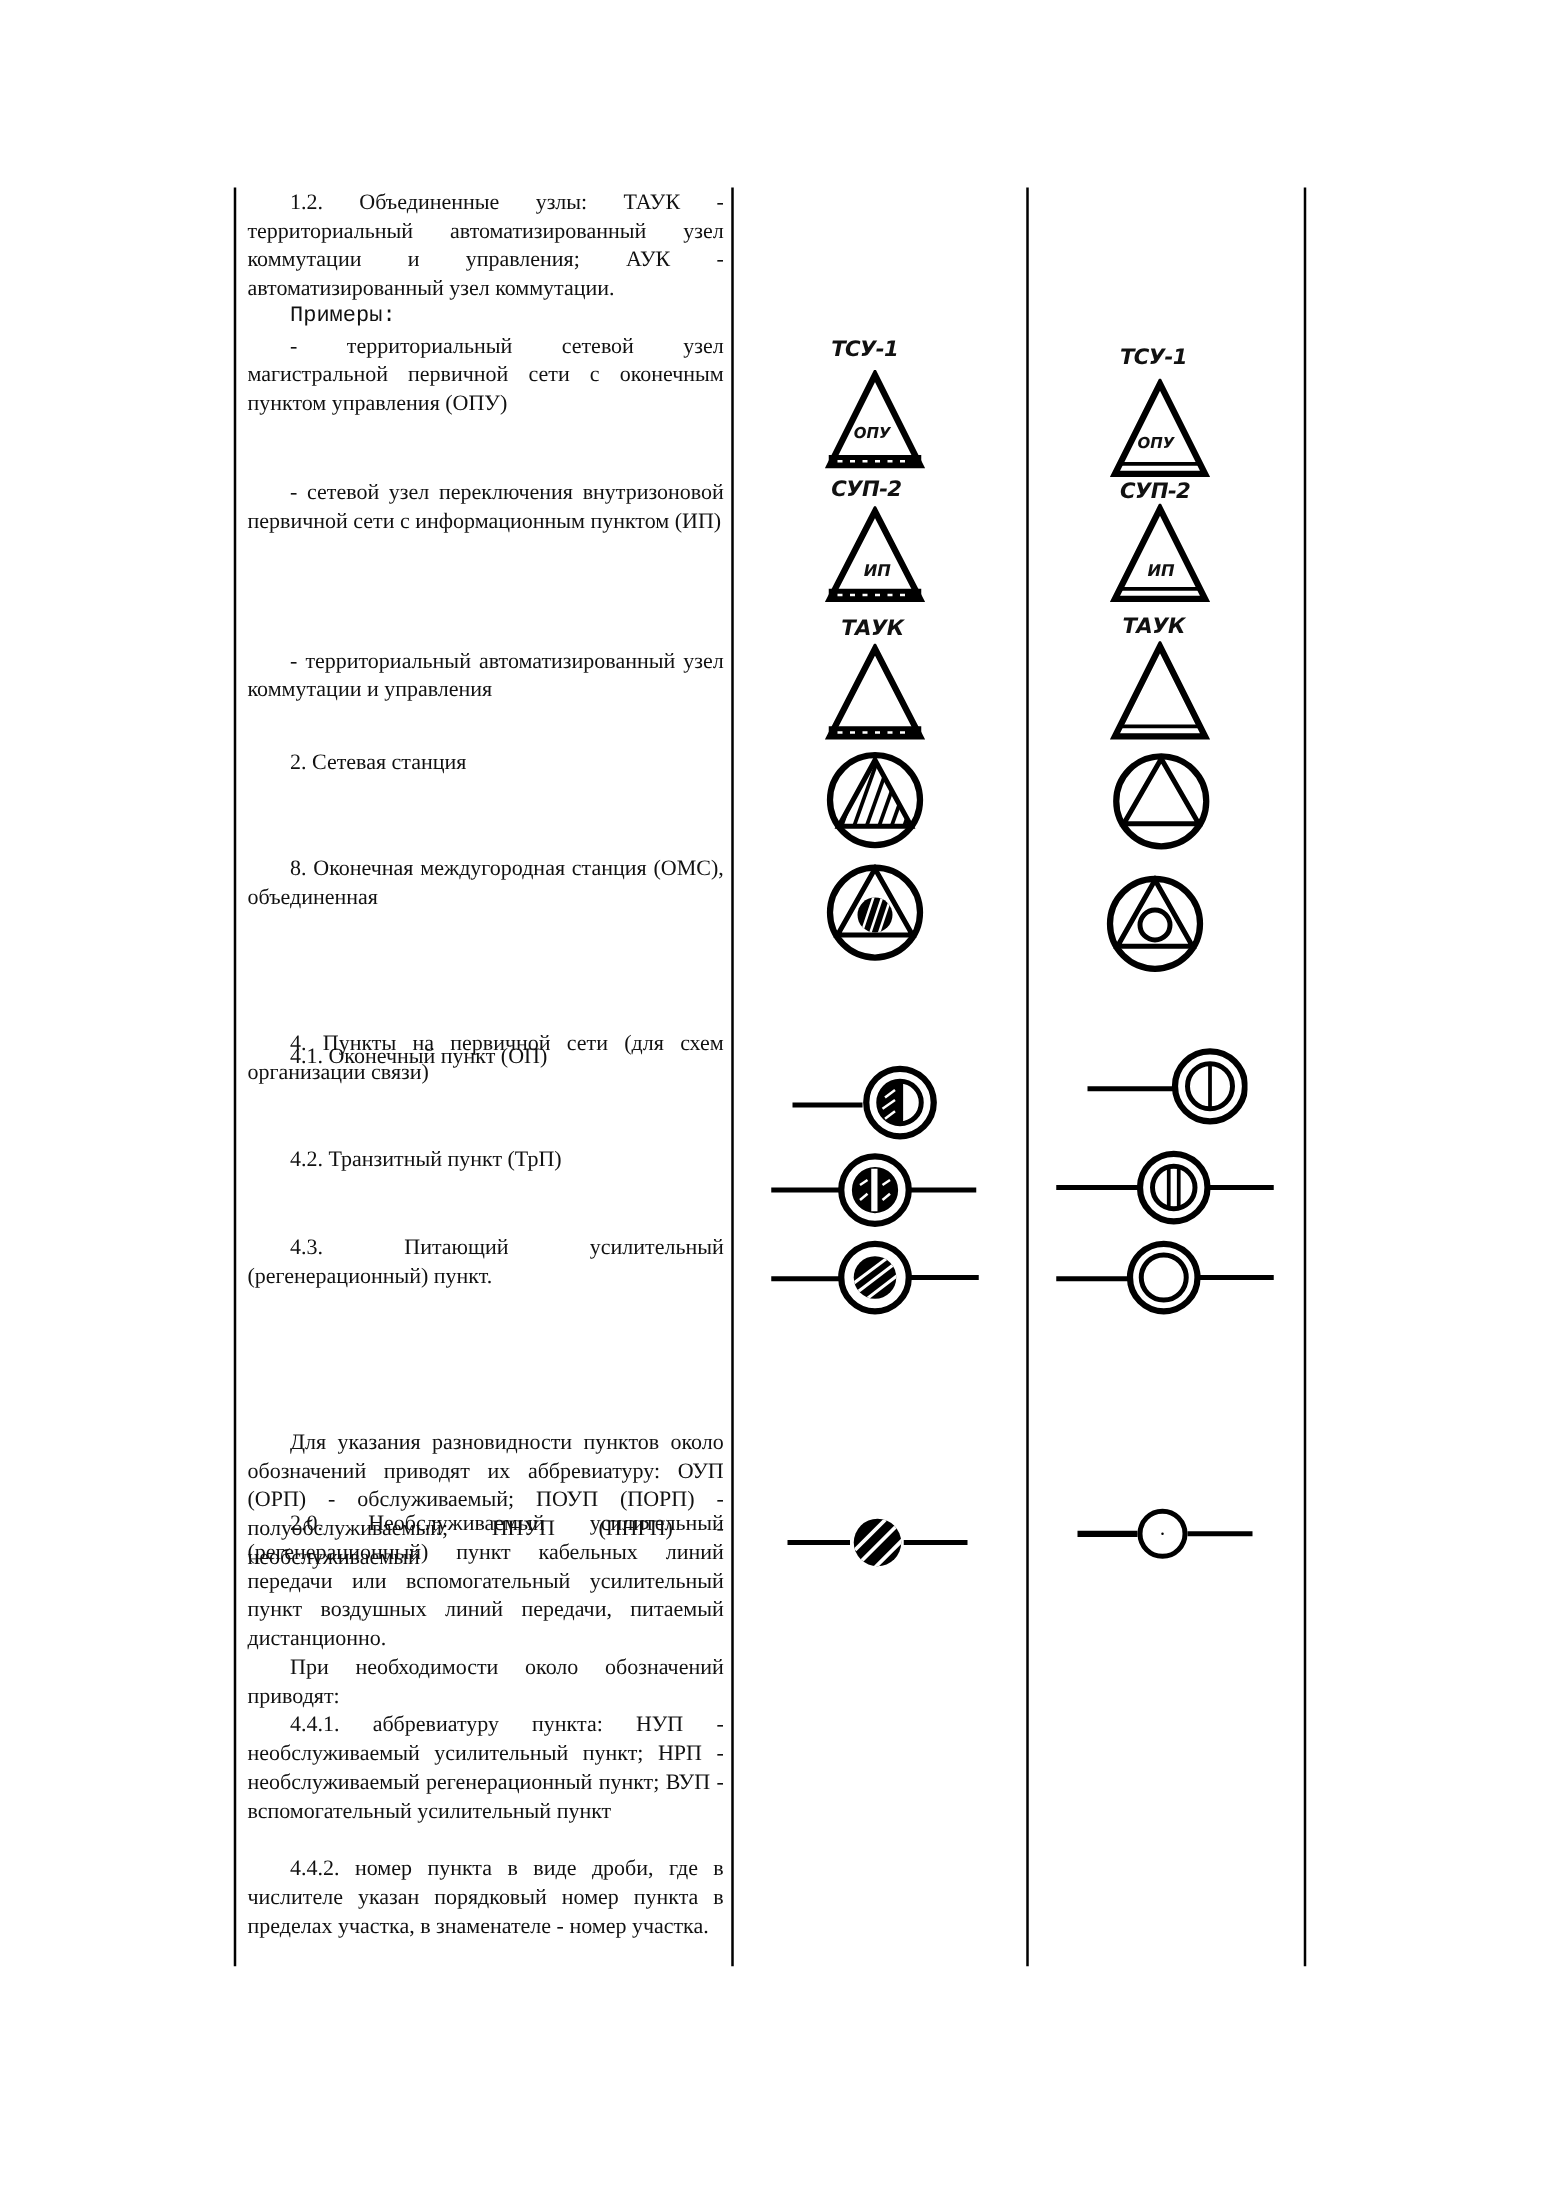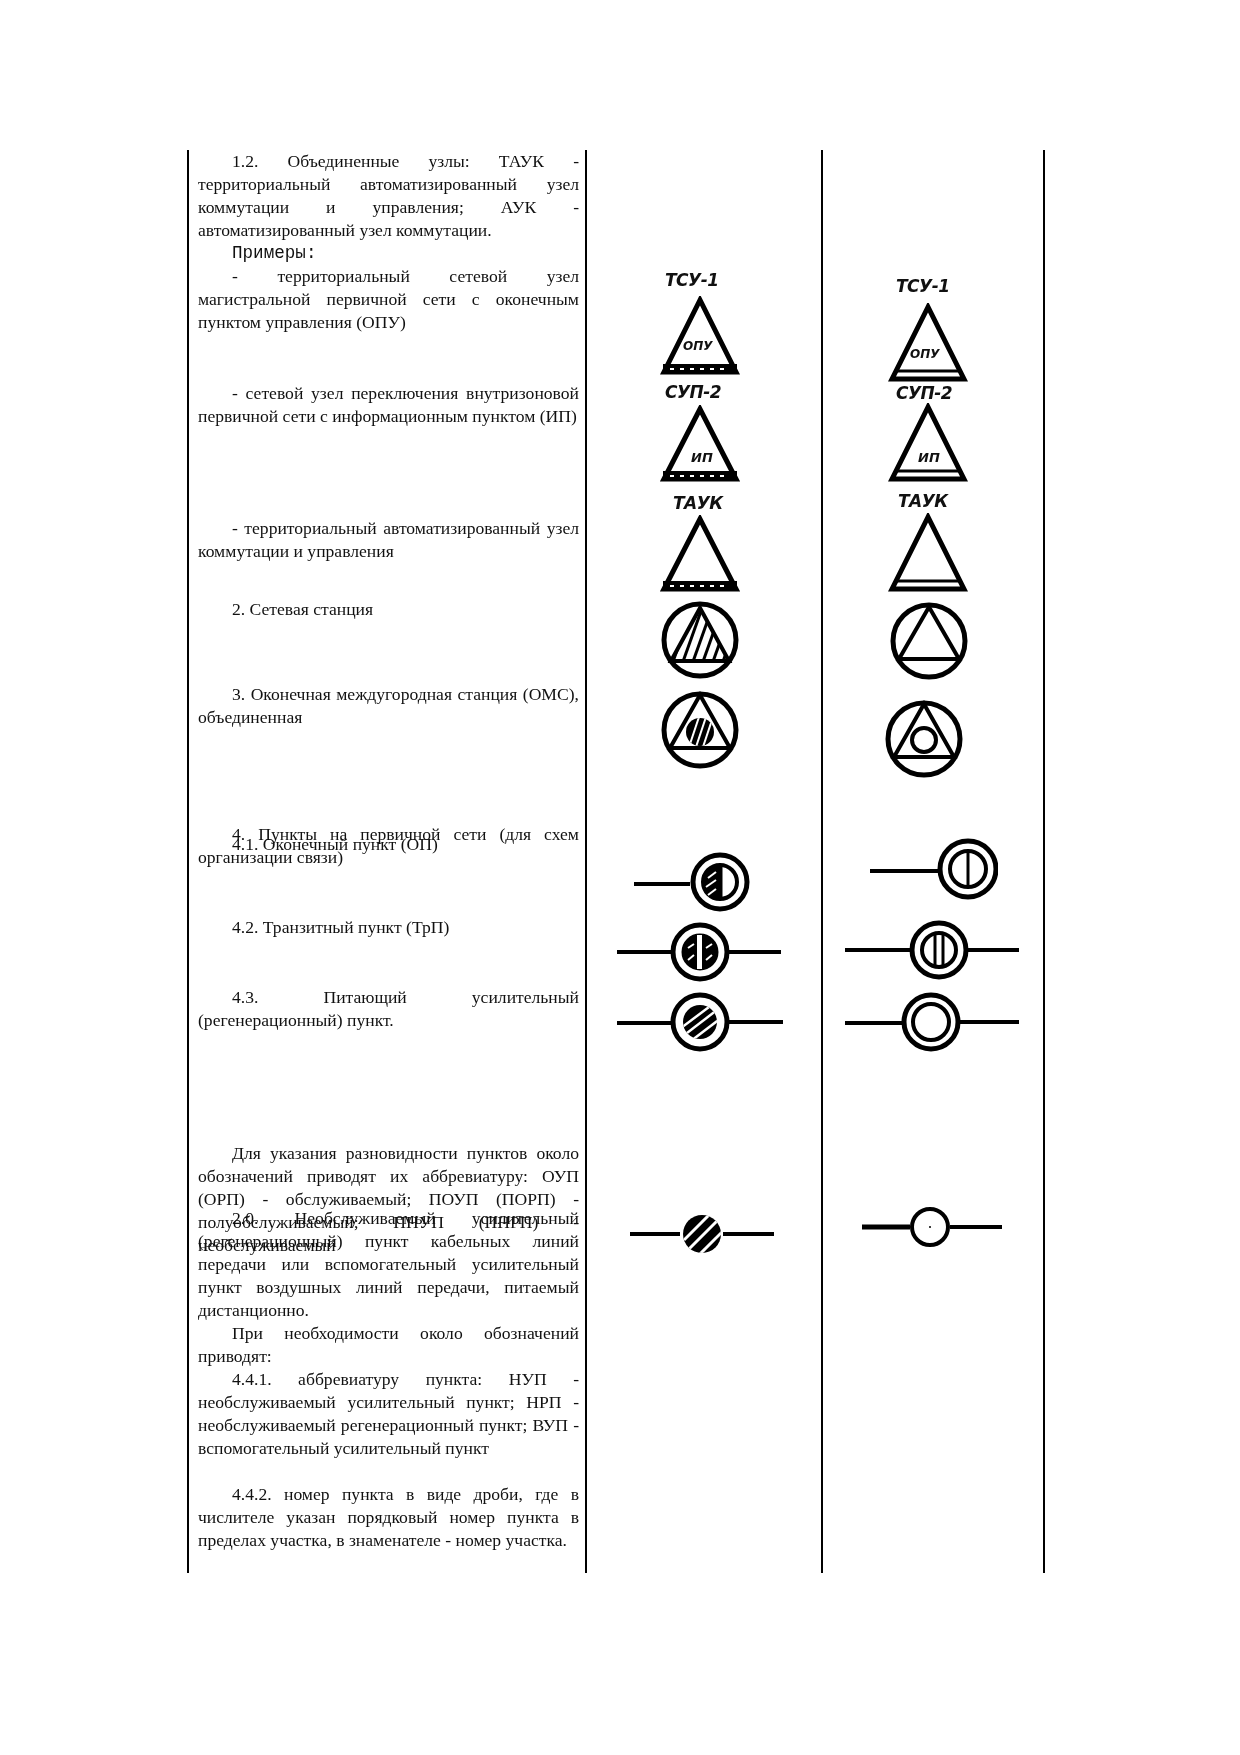--- a/index.html
+++ b/index.html
@@ -22,21 +22,21 @@
 <div class="vline" style="left:821px;"></div>
 <div class="vline" style="left:1043px;"></div>
 
 <div class="col-text">
   <p class="para indent abs" style="top:0px;">1.2. Объединенные узлы: ТАУК - территориальный автоматизированный узел коммутации и управления; АУК - автоматизированный узел коммутации.</p>
   <p class="para indent abs" style="top:92px;font-family:Liberation Mono, monospace;">Примеры:</p>
   <p class="para indent abs" style="top:115px;">- территориальный сетевой узел магистральной первичной сети с оконечным пунктом управления (ОПУ)</p>
   <p class="para indent abs" style="top:232px;">- сетевой узел переключения внутризоновой первичной сети с информационным пунктом (ИП)</p>
   <p class="para indent abs" style="top:340px;margin-top:27px;">- территориальный автоматизированный узел коммутации и управления</p>
   <p class="para indent abs" style="top:448px;">2. Сетевая станция</p>
-  <p class="para indent abs" style="top:533px;">3. Оконечная междугородная станция (ОМС), объединенная</p>
+  <p class="para indent abs" style="top:533px;">8. Оконечная междугородная станция (ОМС), объединенная</p>
   <p class="para indent abs" style="top:637px;margin-top:36px;">4. Пункты на первичной сети (для схем организации связи)</p>
   <p class="para indent abs" style="top:683px;">4.1. Оконечный пункт (ОП)</p>
   <p class="para indent abs" style="top:766px;">4.2. Транзитный пункт (ТрП)</p>
   <p class="para indent abs" style="top:836px;">4.3. Питающий усилительный (регенерационный) пункт.</p>
   <p class="para indent abs" style="top:962px;margin-top:30px;">Для указания разновидности пунктов около обозначений приводят их аббревиатуру: ОУП (ОРП) - обслуживаемый; ПОУП (ПОРП) - полуобслуживаемый; ПНУП (ПНРП) - необслуживаемый</p>
   <p class="para indent abs" style="top:1057px;">2.0. Необслуживаемый усилительный (регенерационный) пункт кабельных линий передачи или вспомогательный усилительный пункт воздушных линий передачи, питаемый дистанционно.</p>
   <p class="para indent abs" style="top:1172px;">При необходимости около обозначений приводят:</p>
   <p class="para indent abs" style="top:1218px;">4.4.1. аббревиатуру пункта: НУП - необслуживаемый усилительный пункт; НРП - необслуживаемый регенерационный пункт; ВУП - вспомогательный усилительный пункт</p>
   <p class="para indent abs" style="top:1333px;">4.4.2. номер пункта в виде дроби, где в числителе указан порядковый номер пункта в пределах участка, в знаменателе - номер участка.</p>
 </div>

